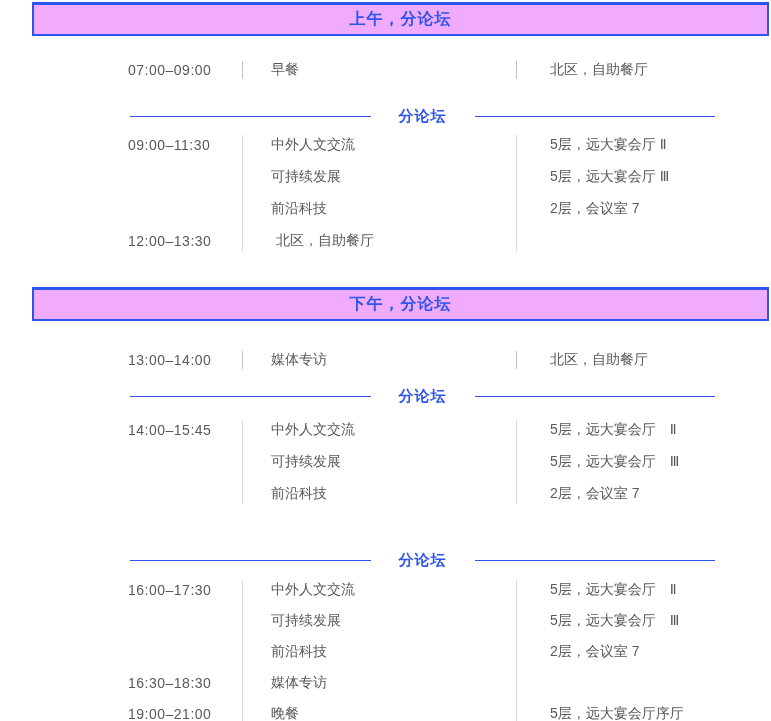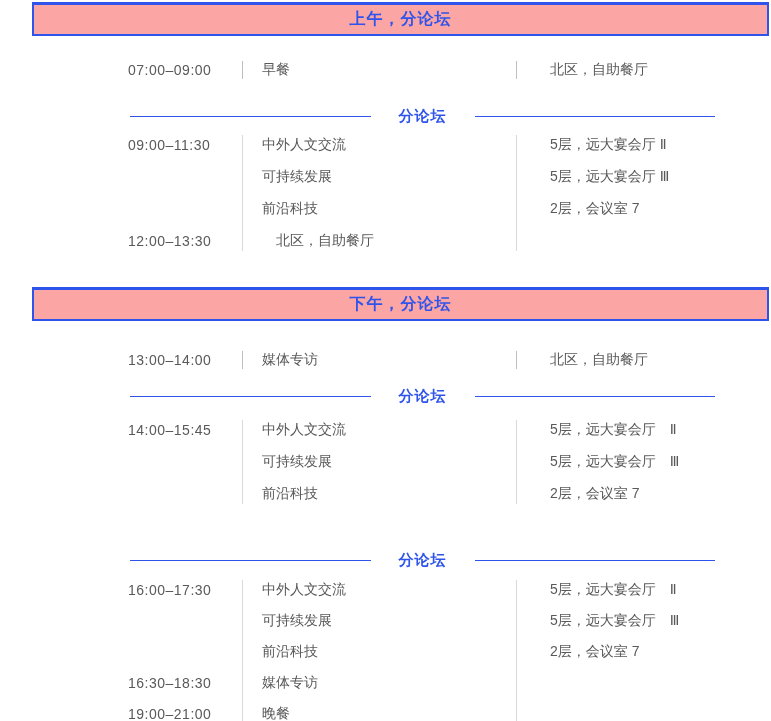--- a/index.html
+++ b/index.html
@@ -2,33 +2,33 @@
 <html><head>
 <meta charset="utf-8">
 <style>
   html,body{margin:0;padding:0;background:#ffffff;}
   .canvas{
     position:relative;width:771px;height:721px;overflow:hidden;background:#ffffff;
     font-family:"Liberation Sans","DejaVu Sans",sans-serif;
   }
   .section-header{
     position:absolute;left:2px;right:2px;height:29px;
-    border:2px solid #2F54EB;border-top-width:3px;background:#fca5a5;
+    border:2px solid #2F54EB;border-top-width:3px;background:#f0abfc;
     display:flex;align-items:center;justify-content:center;margin-left:30px;
   }
   .section-header span{
     color:#2F54EB;font-size:16px;font-weight:bold;letter-spacing:1px;
   }
   .block{position:absolute;left:0;width:691px;}
   .row{
     display:flex;align-items:center;height:32px;
     color:#595959;font-size:14px;
   }
   .row .time{margin-left:128px;width:114px;letter-spacing:.5px;}
-  .row .event{width:274px;padding-left:20px;box-sizing:border-box;}
+  .row .event{width:274px;padding-left:29px;box-sizing:border-box;}
   .row .loc{padding-left:34px;}
   .vbar{position:absolute;width:1px;background:#d9d9d9;top:6px;bottom:6px;}
   .vbar.left{left:242px;}
   .vbar.right{left:516px;}
   .single .vbar{top:7px;bottom:7px;background:#bfbfbf;}
   .divider{
     position:absolute;left:0;width:771px;height:32px;
     display:flex;align-items:center;box-sizing:border-box;
     padding-left:130px;padding-right:56px;
   }
@@ -151,16 +151,17 @@
       <div class="loc">2层，会议室 7</div>
     </div>
     <div class="row" style="height:31px">
       <div class="time">16:30–18:30</div>
       <div class="event">媒体专访</div>
       <div class="loc"></div>
     </div>
     <div class="row" style="height:31px">
       <div class="time">19:00–21:00</div>
       <div class="event">晚餐</div>
+      <div class="loc">5层，远大宴会厅序厅</div>
     </div>
   </div>
 
 </div>
 
 </body></html>

